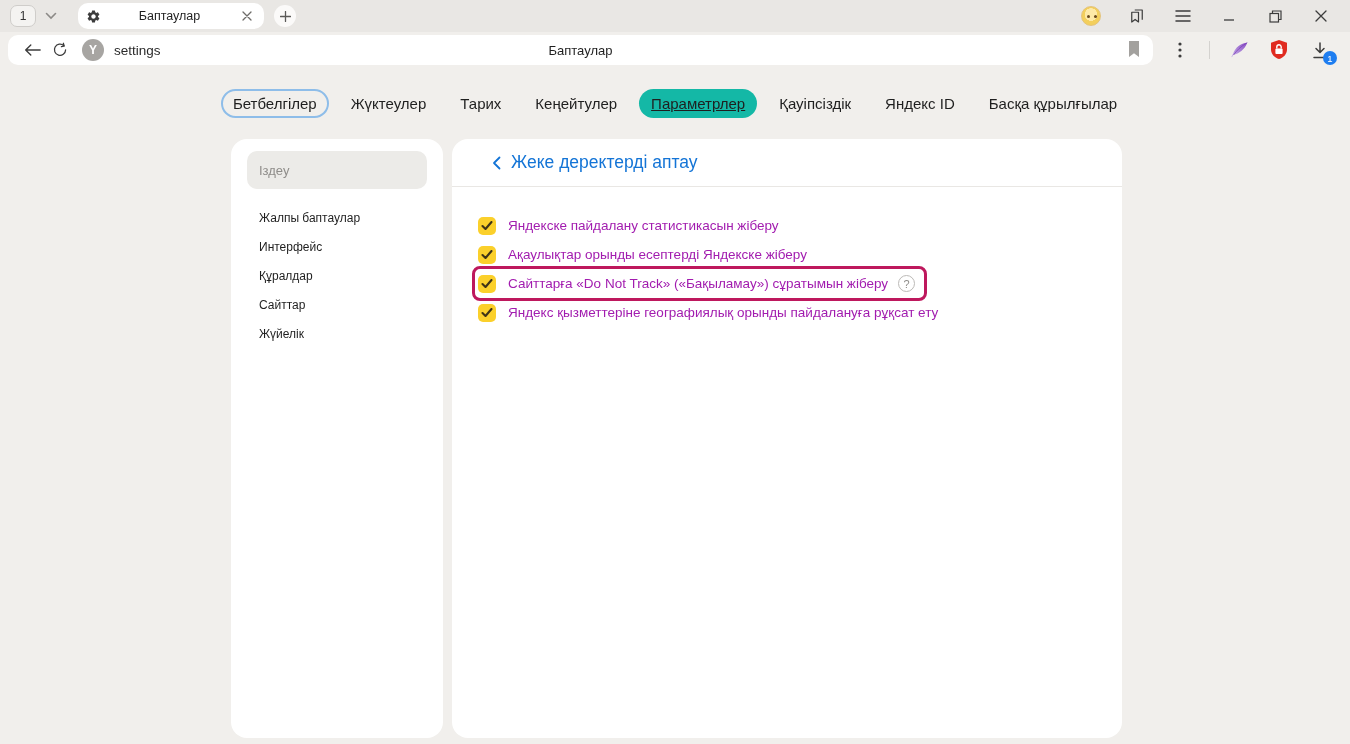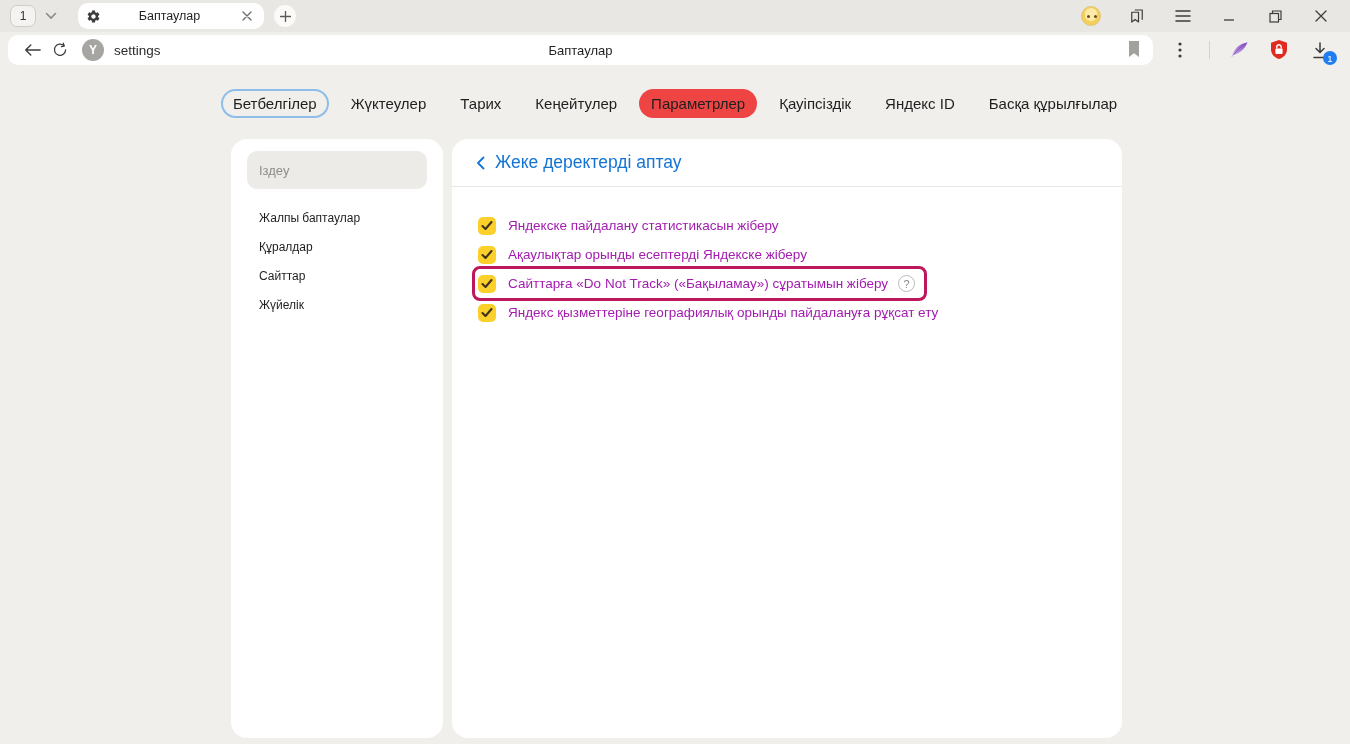--- a/index.html
+++ b/index.html
@@ -33,33 +33,33 @@
   .toolbar-right { display:flex; align-items:center; gap:18px; padding:0 10px 0 16px; }
   .tb-sep { width:1px; height:18px; background:#d4d2cf; }
   .dl-wrap { position:relative; width:24px; height:24px; display:flex; align-items:center; justify-content:center; cursor:pointer; }
   .dl-badge { position:absolute; right:-5px; bottom:-3px; width:14px; height:14px; border-radius:50%; background:#1e7df0; color:#fff; font-size:9.5px; display:flex; align-items:center; justify-content:center; }
 
   
   .page { flex:1; background:#f1efec; position:relative; }
   .navtabs { display:flex; justify-content:center; align-items:center; gap:10px; padding-top:21px; }
   .navtab { font-size:15px; color:#1f1f1f; padding:6px 12px; border-radius:15px; cursor:pointer; white-space:nowrap; }
   .navtab.outlined { border:2px solid #8ebde9; padding:4px 10px; }
-  .navtab.active { background:#ef4444; }
+  .navtab.active { background:#14b8a6;text-decoration:underline; }
 
   .card { position:absolute; top:71px; background:#ffffff; border-radius:16px; }
   .sidebar-card { left:231px; width:212px; height:599px; }
   .main-card { left:452px; width:670px; height:599px; }
 
   .search-wrap { padding:12px 16px 0; }
   .search-input { width:100%; height:38px; background:#ecebe8; border:none; border-radius:10px; padding:0 12px; font-size:13px; color:#1f1f1f; font-family:"Liberation Sans", sans-serif; outline:none; }
   .search-input::placeholder { color:#8f8d8a; }
   .side-list { list-style:none; margin-top:14px; }
   .side-item { height:29px; display:flex; align-items:center; padding-left:28px; font-size:12px; cursor:pointer; }
 
-  .heading-row { height:48px; display:flex; align-items:center; padding:0 24px; border-bottom:1px solid #e9e7e4; cursor:pointer; }
+  .heading-row { height:48px; display:flex; align-items:center; padding:0 40px; border-bottom:1px solid #e9e7e4; cursor:pointer; }
   .heading-row svg { margin-right:10px; }
   .page-heading { font-size:17.5px; color:#1374d6; }
 
   .cb-list { padding-top:24px; }
   .cb-row { height:29px; display:flex; align-items:center; padding-left:26px; }
   .cb-row.highlighted { margin:-3px 0 -3px 20px; padding:0 9px 0 3px; border:3px solid #be185d; border-radius:8px; height:35px; width:max-content; }
   .checkbox { width:18px; height:18px; background:#fbd02b; border-radius:5px; display:flex; align-items:center; justify-content:center; margin-right:12px; flex:none; cursor:pointer; }
   .cb-label { font-size:13.5px; color:#a21caf; white-space:nowrap; }
   .help-icon { width:17px; height:17px; border:1px solid #bcbab7; border-radius:50%; color:#8f8d8a; font-size:11px; display:flex; align-items:center; justify-content:center; margin-left:10px; cursor:pointer; }
 
@@ -205,20 +205,21 @@
       <div class="navtab">Яндекс ID</div>
       <div class="navtab">Басқа құрылғылар</div>
     </div>
 
     <div class="card sidebar-card">
       <div class="search-wrap">
         <input class="search-input" type="text" placeholder="Іздеу" style="">
       </div>
       <ul class="side-list">
         <li class="side-item">Жалпы баптаулар</li>
+        <li class="side-item">Интерфейс</li>
         <li class="side-item">Құралдар</li>
         <li class="side-item">Сайттар</li>
         <li class="side-item">Жүйелік</li>
       </ul>
     </div>
 
     <div class="card main-card">
       <div class="heading-row">
         <svg width="9" height="14" viewBox="0 0 9 14">
             <path d="M7.5 1.5L2 7l5.5 5.5" fill="none" stroke="#1374d6" stroke-width="1.8" stroke-linecap="round" stroke-linejoin="round"></path>

